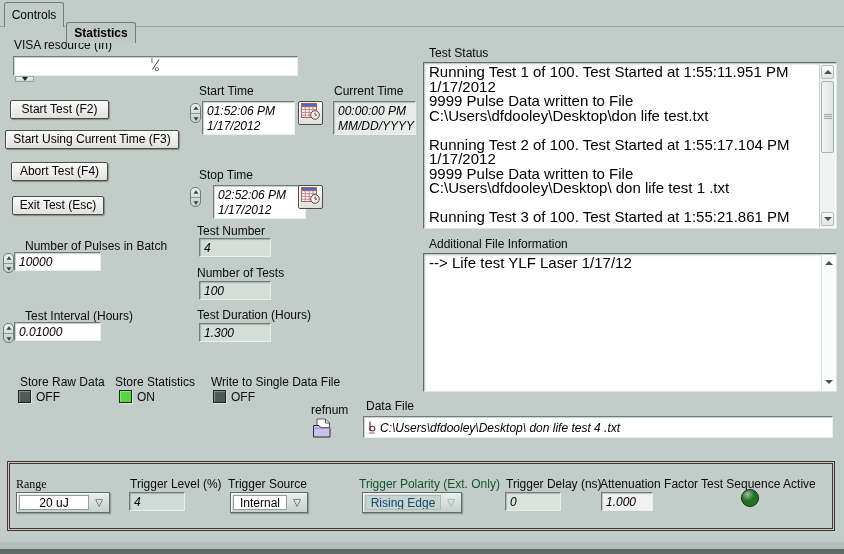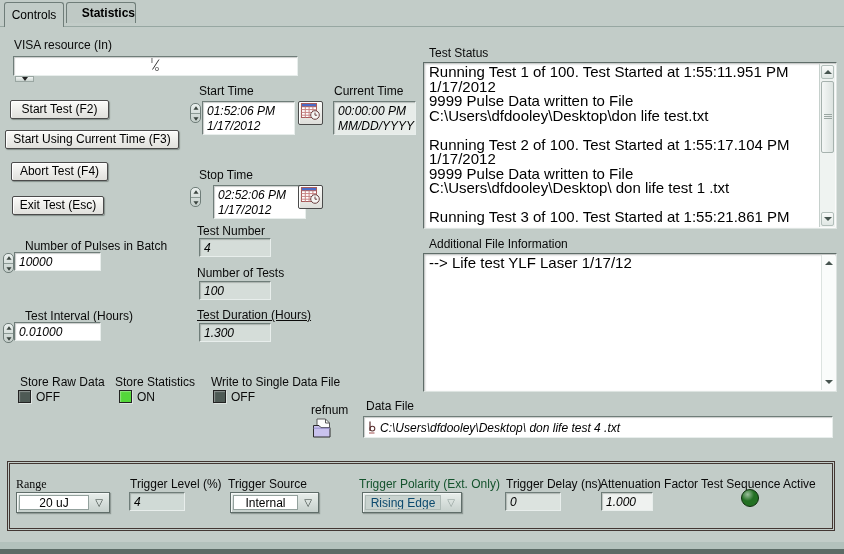--- a/index.html
+++ b/index.html
@@ -10,21 +10,21 @@
     -webkit-font-smoothing:antialiased;
   }
   .lbl { position:absolute; font-size:12px; white-space:nowrap; color:#0a0a0a; }
   .lbl.dim { color:#14532d; }
 
   
   .tabline { position:absolute; left:0; top:26px; width:844px; height:1px; background:#97A7A2; }
   .tab { position:absolute; box-sizing:border-box; border:1px solid #6f7d79; border-bottom:none;
          border-radius:3px 3px 0 0; font-size:12px; text-align:center; }
   .tab.active { left:4px; top:2px; width:60px; height:25px; background:#C2CCC8; z-index:2; line-height:24px; }
-  .tab.idle   { left:66px; top:2px; width:70px; height:21px; background:#BFC9C5; z-index:1; line-height:20px; font-weight:bold;text-align:right; }
+  .tab.idle   { left:66px; top:22px; width:70px; height:21px; background:#BFC9C5; z-index:1; line-height:20px; font-weight:bold; }
 
   
   .fld { position:absolute; box-sizing:border-box; background:#fff;
          border:1px solid; border-color:#6f7d79 #E8EEEC #E8EEEC #6f7d79;
          box-shadow: inset 1px 1px 1px rgba(40,50,46,.25);
          font-size:12px; line-height:16px; height:19px; padding:1px 3px 0 4px;
          overflow:hidden; white-space:nowrap;font-style:italic; }
   .fld.ind  { background:#D5DDD9; }
   .twoline  { height:34px; line-height:15px; padding-top:2px; }
 
@@ -187,21 +187,21 @@
         </svg>
     </span>
   </div>
 
   <div class="lbl" style="left:197px; top:224px;">Test Number</div>
   <div class="fld ind" style="left:199px; top:238px; width:72px;">4</div>
 
   <div class="lbl" style="left:197px; top:266px;">Number of Tests</div>
   <div class="fld ind" style="left:199px; top:281px; width:72px;">100</div>
 
-  <div class="lbl" style="left:197px; top:308px;text-decoration:underline;">Test Duration (Hours)</div>
+  <div class="lbl" style="left:197px; top:308px;">Test Duration (Hours)</div>
   <div class="fld ind" style="left:199px; top:323px; width:72px;">1.300</div>
 
   <div class="lbl" style="left:25px; top:239px;">Number of Pulses in Batch</div>
   <div class="spin" style="left:3px; top:253px;">
     <span class="tri-up"></span>
       <span class="spin-mid"></span>
       <span class="tri-down"></span>
   </div>
   <div class="fld" style="left:14px; top:252px; width:87px;">10000</div>
 
@@ -290,21 +290,21 @@
     <div class="ring-val">20 uJ</div>
     <div class="ring-arr">
         <span class="ring-tri">▽</span>
       </div>
   </div>
 
   <div class="lbl" style="left:130px; top:477px;">Trigger Level (%)</div>
   <div class="fld" style="left:129px; top:492px; width:56px; background:#D0DAD6;">4</div>
 
   <div class="lbl" style="left:228px; top:477px;">Trigger Source</div>
-  <div class="ring" style="left:230px; top:492px; width:89px;">
+  <div class="ring" style="left:230px; top:492px; width:78px;">
     <div class="ring-val">Internal</div>
     <div class="ring-arr">
         <span class="ring-tri">▽</span>
       </div>
   </div>
 
   <div class="lbl dim" style="left:359px; top:477px;">Trigger Polarity (Ext. Only)</div>
   <div class="ring dis" style="left:362px; top:492px; width:100px;">
     <div class="ring-val">Rising Edge</div>
     <div class="ring-arr">

